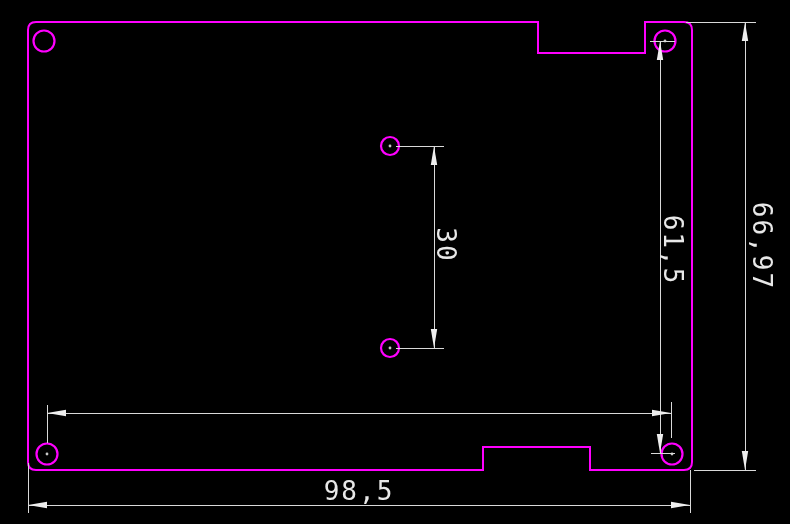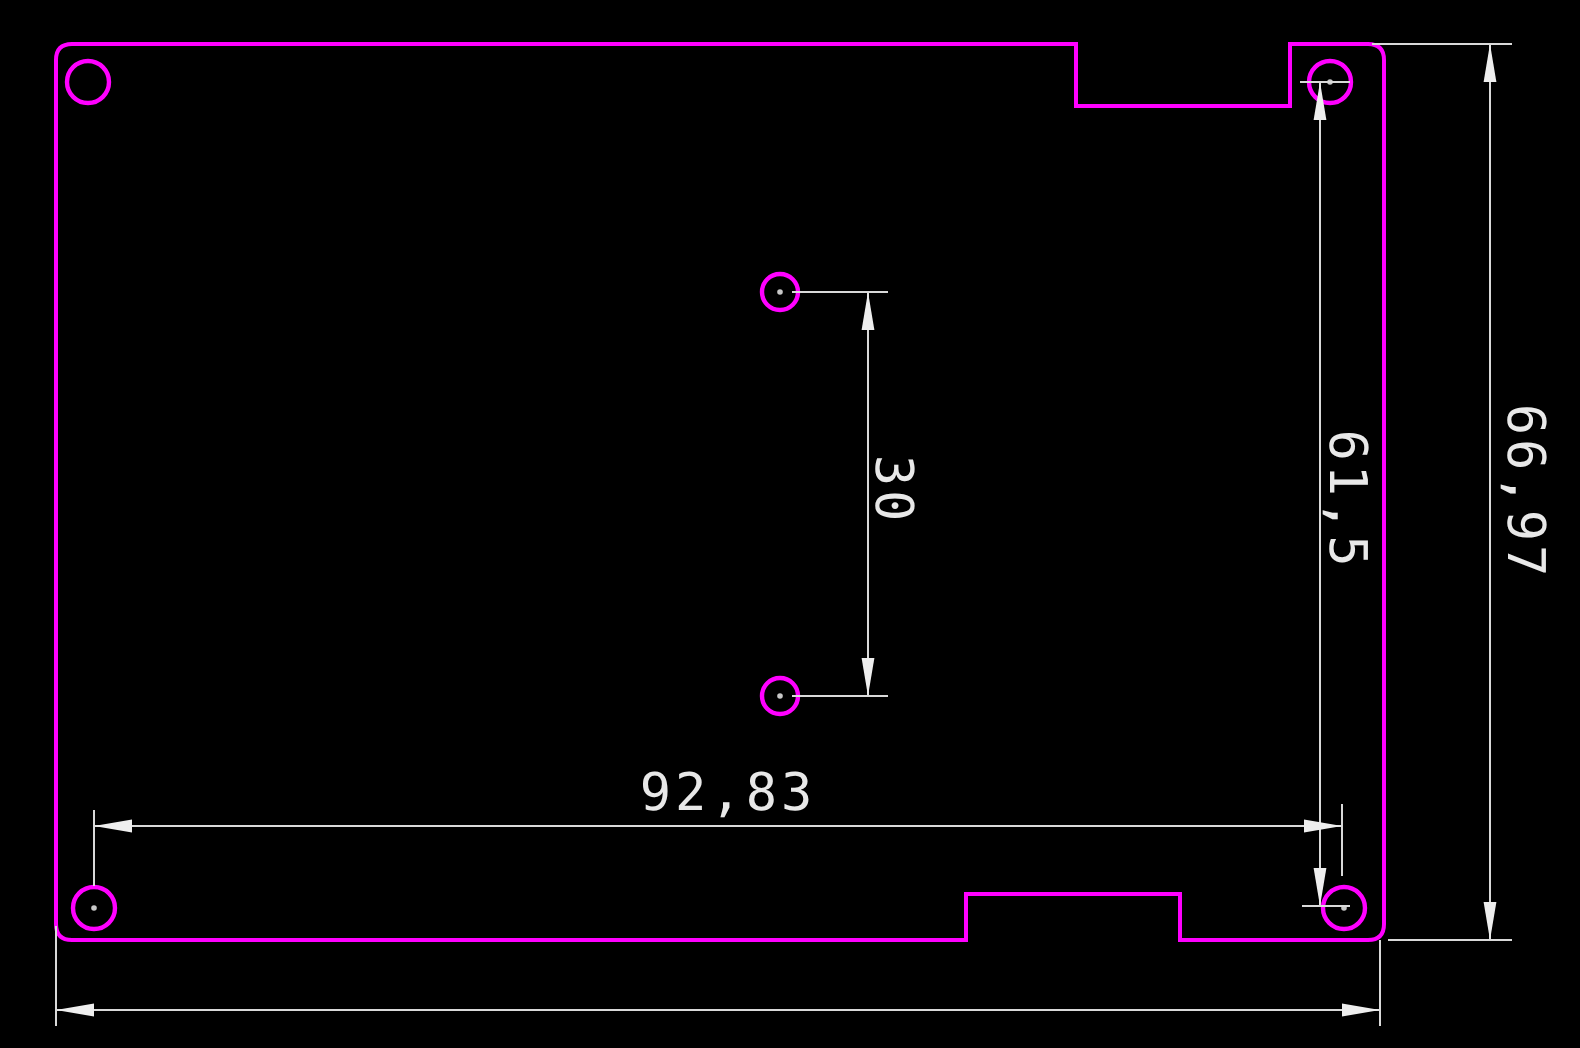--- a/index.html
+++ b/index.html
@@ -87,15 +87,15 @@
       <polygon points="690,505 671,501.8 671,508.2"></polygon>
     </g>
   </svg>
 
   <div class="dim-label vertical" style="left:376px;top:231px;">30</div>
 
   <div class="dim-label vertical" style="left:603px;top:236px;">61,5</div>
 
   <div class="dim-label vertical" style="left:692px;top:232px;">66,97</div>
 
-  <div class="dim-label" style="left:294px;top:383px;">92,83</div>
 
+  <div class="dim-label" style="left:289px;top:477px;">98,5</div>
 </div>
 
 </body></html>

